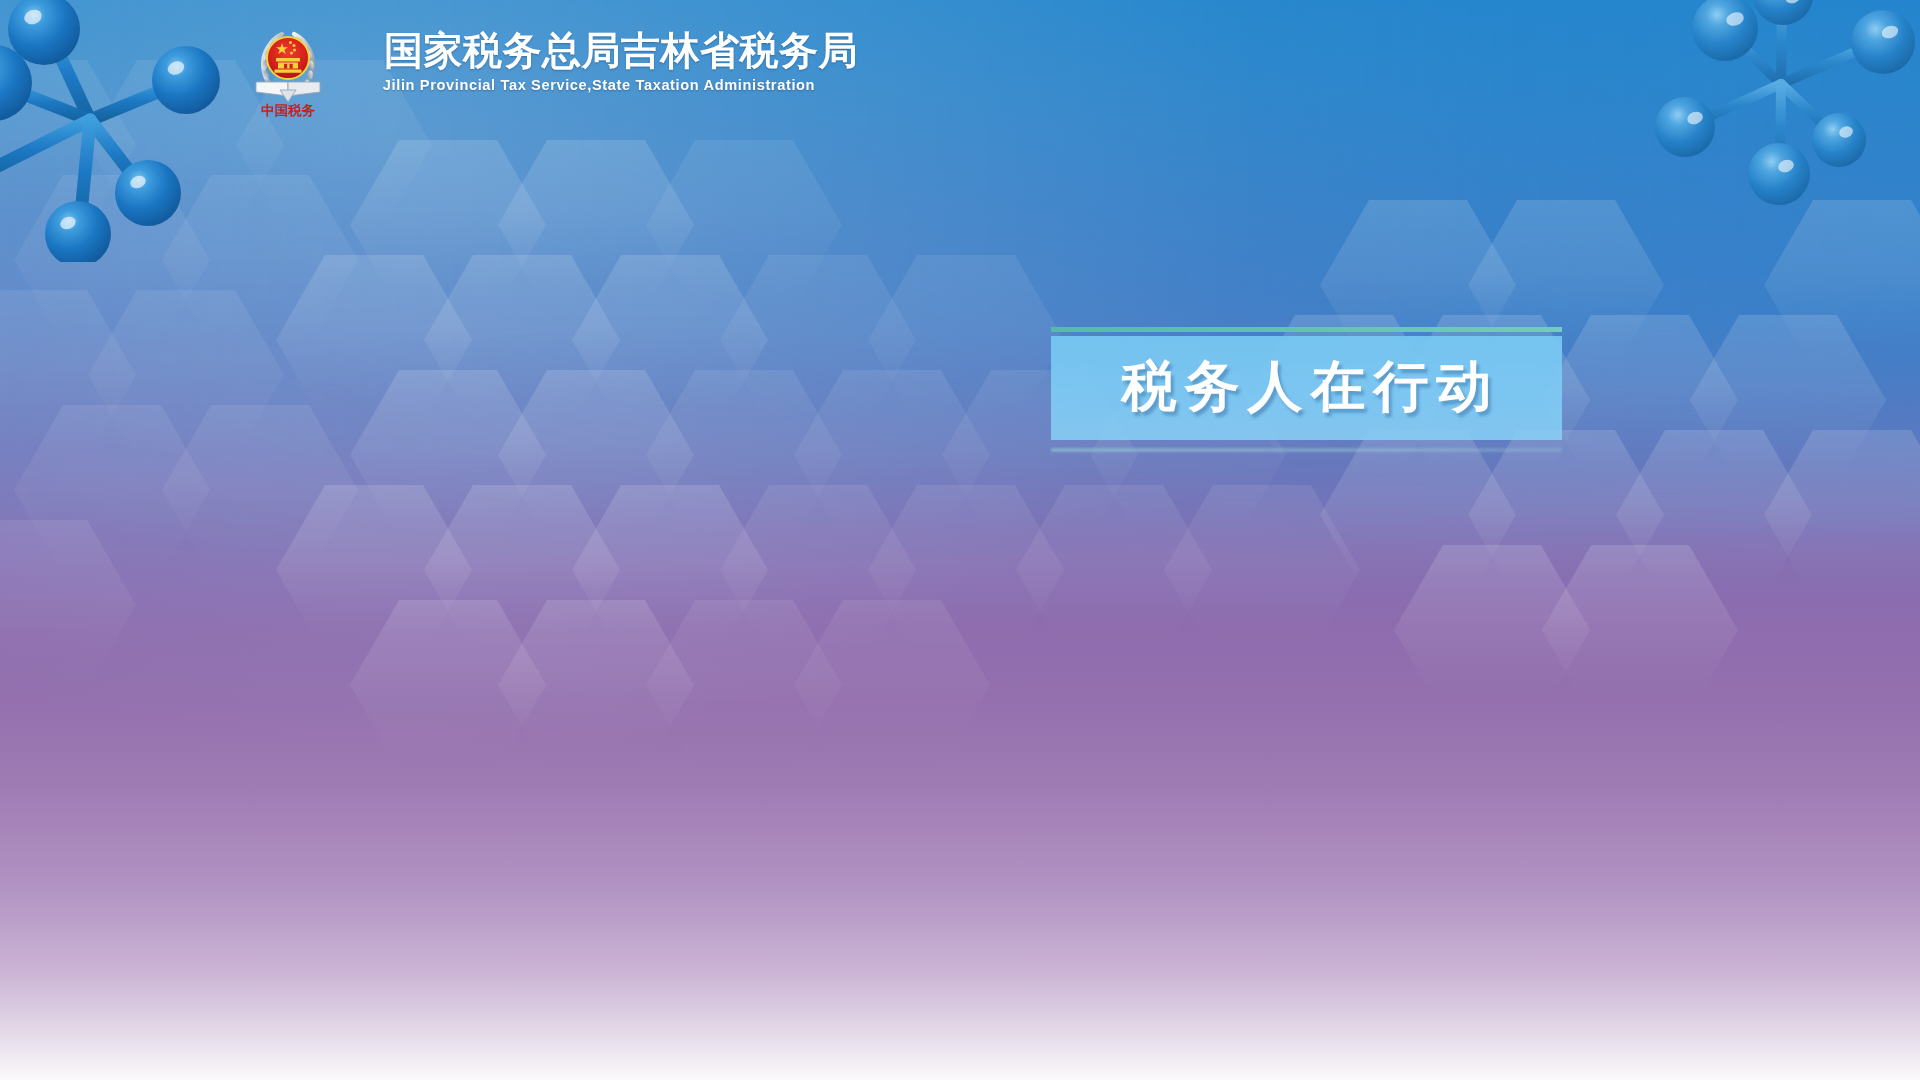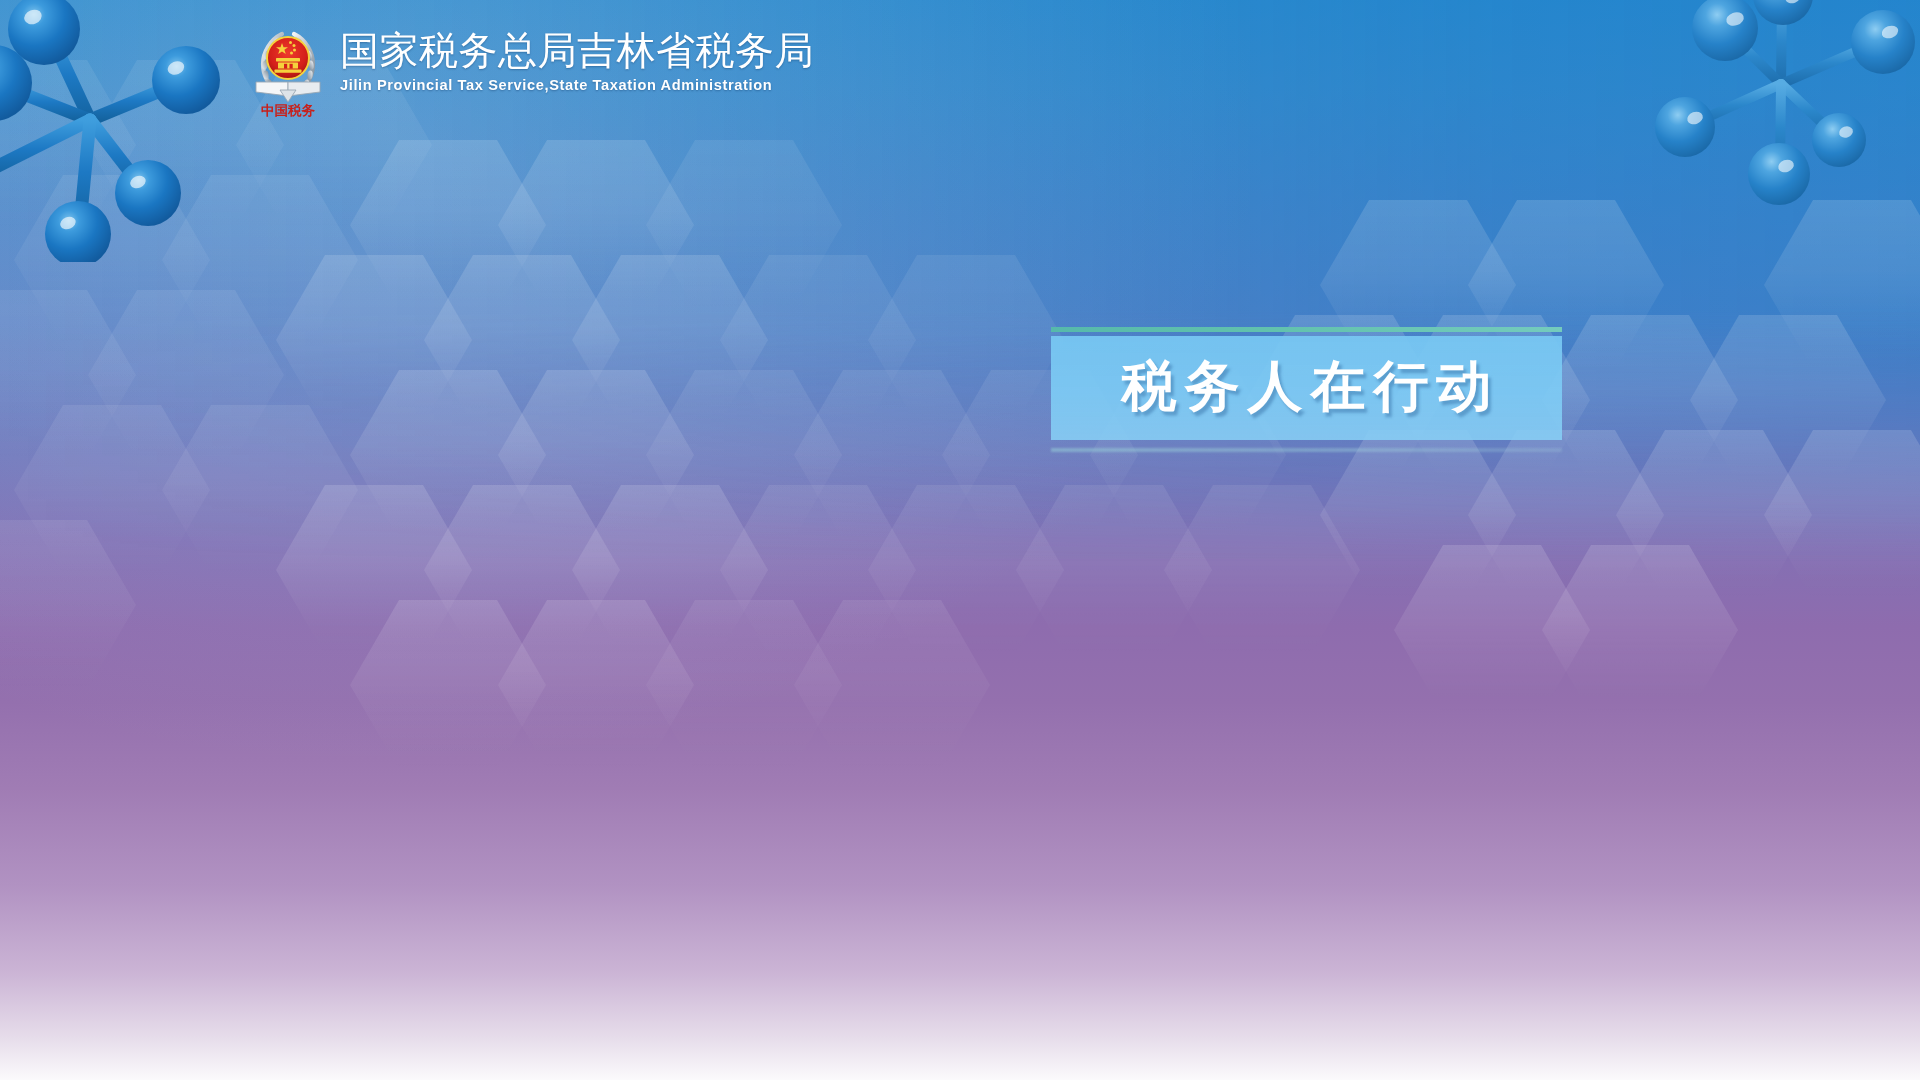--- a/index.html
+++ b/index.html
@@ -89,34 +89,36 @@
     display: flex;
     align-items: flex-start;
     gap: 16px;
   }
   #agency-emblem { width: 72px; height: 96px; flex: 0 0 auto; }
   #agency-emblem svg { display:block; }
   .masthead-text { padding-top: 9px; }
   #agency-name-cn {
     font-size: 39px;
     line-height: 1.04;
-    font-weight: normal;
+    font-weight: bold;
     color: #ffffff;
     letter-spacing: 0.5px;
     white-space: nowrap;
     text-shadow: 0 1px 2px rgba(12,50,95,0.38);
+    margin-left: 44px;
   }
   #agency-name-en {
     margin-top: 5px;
     font-size: 14.6px;
     font-weight: bold;
     color: #ffffff;
     letter-spacing: 0.62px;
     white-space: nowrap;
     text-shadow: 0 1px 2px rgba(12,50,95,0.40);
+    text-align: center;
   }
 
   
   #main-title {
     position: absolute;
     left: 333px;
     top: 153px;
     font-size: 100px;
     line-height: 1;
     font-weight: bold;

